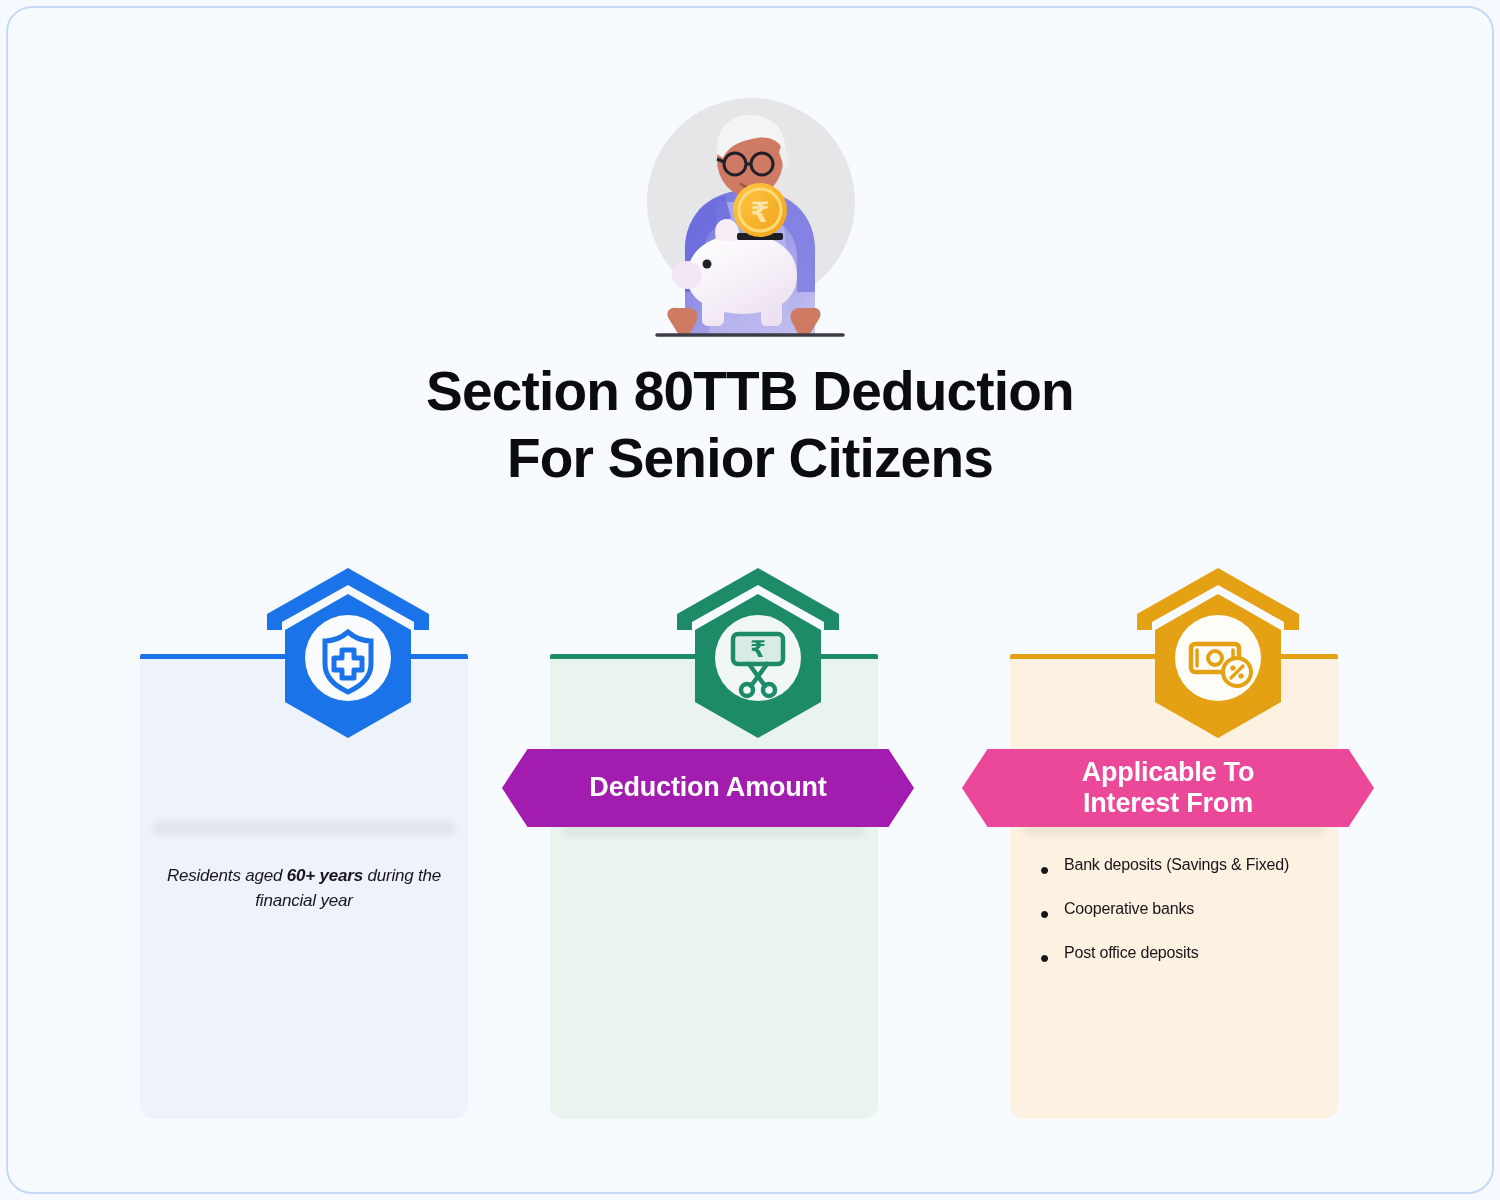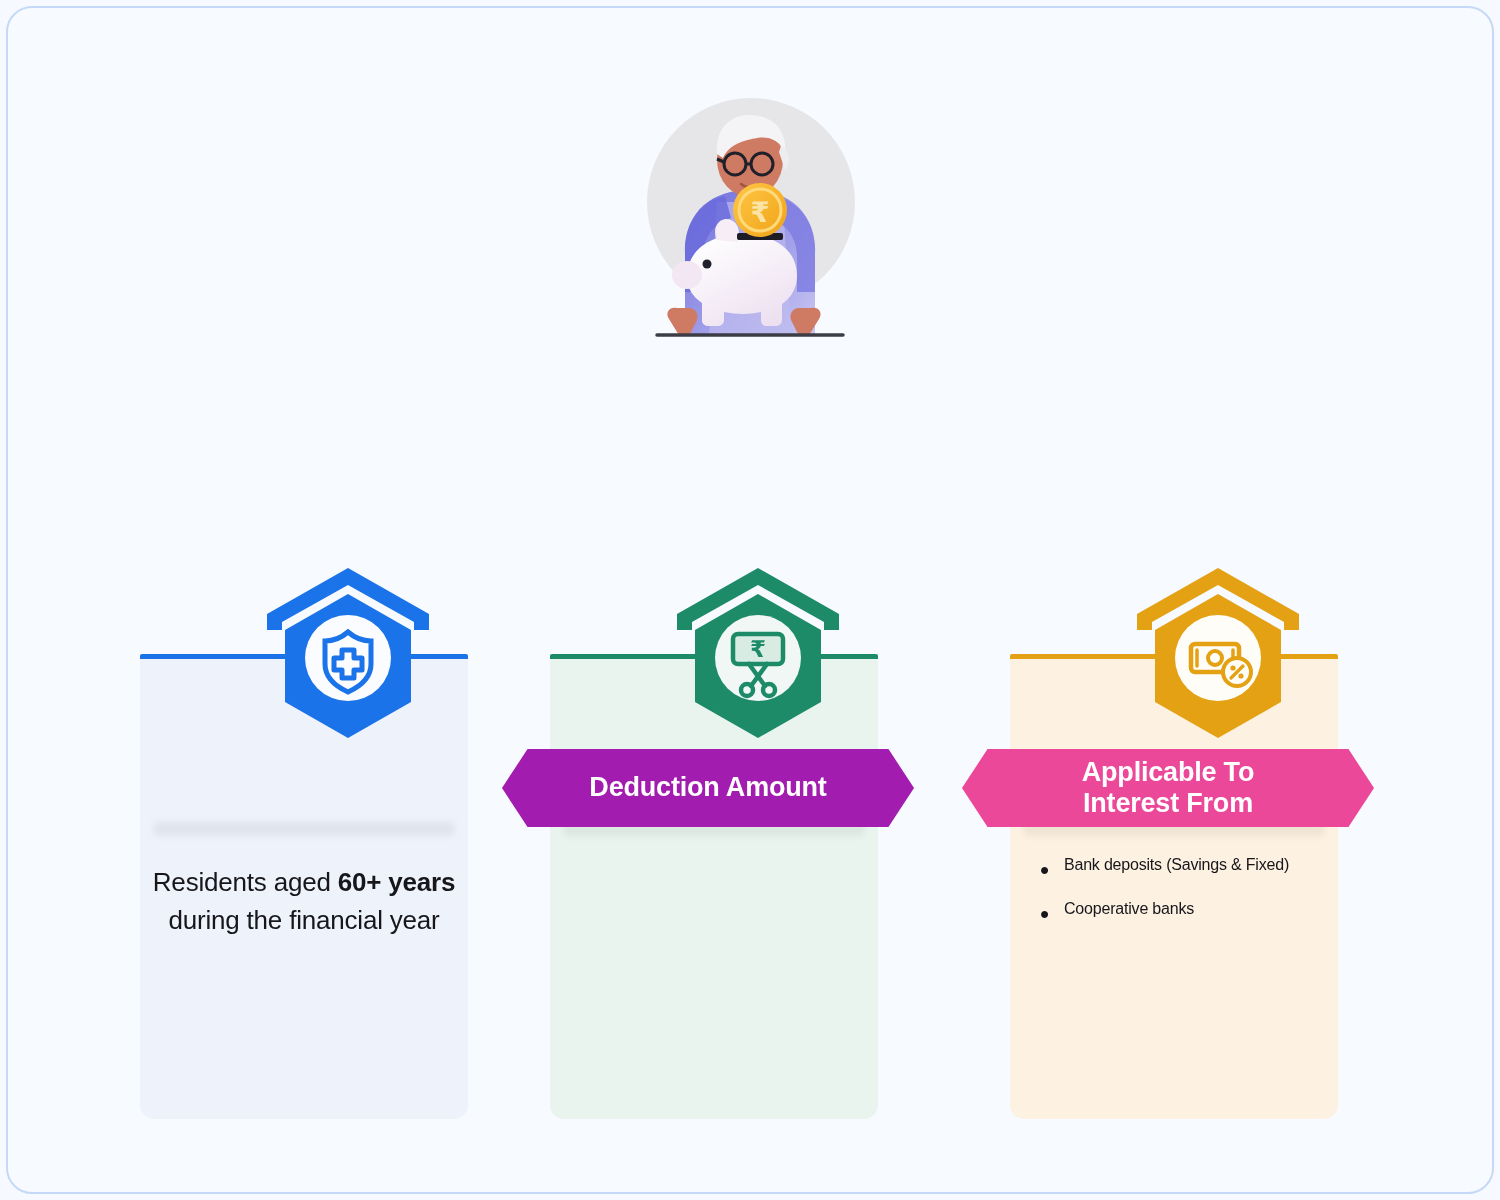--- a/index.html
+++ b/index.html
@@ -156,24 +156,25 @@
     filter: blur(3px);
   }
 
   
   .card-text {
     position: absolute;
     left: 22px;
     top: 300px;
     width: 328px;
     text-align: center;
-    font-size: 26px;
+    font-size: 17px;
     line-height: 1.45;
     color: #16161b;
     letter-spacing: -0.2px;
+    font-style: italic;
   }
   .card-text b { font-weight: bold; }
 
   .card-list {
     position: absolute;
     left: 50px;
     top: 290px;
     width: 310px;
     text-align: left;
     font-size: 16px;
@@ -255,20 +256,24 @@
         <text x="135" y="130" text-anchor="middle" font-family="DejaVu Sans, sans-serif" font-size="28" font-weight="bold" fill="#fbe3a4">₹</text>
 
         <path d="M52 216 C44 214, 40 221, 44 227 L52 240 C55 245, 63 245, 66 240 L72 228 C74 222, 70 216, 64 216 Z" fill="#cf7a63"></path>
         <path d="M186 216 C194 214, 198 221, 194 227 L186 240 C183 245, 175 245, 172 240 L166 228 C164 222, 168 216, 174 216 Z" fill="#cf7a63"></path>
 
         <line x1="32" y1="243" x2="218" y2="243" stroke="#3c3c46" stroke-width="3.5" stroke-linecap="round"></line>
       </svg>
     </div>
   </div>
 
+  <div class="title">
+    <div>Section 80TTB Deduction</div>
+    <div>For Senior Citizens</div>
+  </div>
 
   <div class="cards">
 
     <div class="card c1">
       <div class="card-rule"></div>
       <div class="card-body"></div>
 
       <svg class="badge" viewBox="0 0 190 180">
         <path d="M95 4 L176 50 L176 66 L161 66 L161 58 L95 21 L29 58 L29 66 L14 66 L14 50 Z" fill="#1a73e8"></path>
         <path d="M95 30 L158 66 L158 138 L95 174 L32 138 L32 66 Z" fill="#1a73e8"></path>
@@ -329,17 +334,18 @@
       <div class="banner">
         <div>
           <div>Applicable To</div>
           <div>Interest From</div>
         </div>
       </div>
 
       <ul class="card-list">
         <li>Bank deposits (Savings &amp; Fixed)</li>
         <li>Cooperative banks</li>
+        <li>Post office deposits</li>
       </ul>
     </div>
 
   </div>
 </div>
 
 </body></html>

